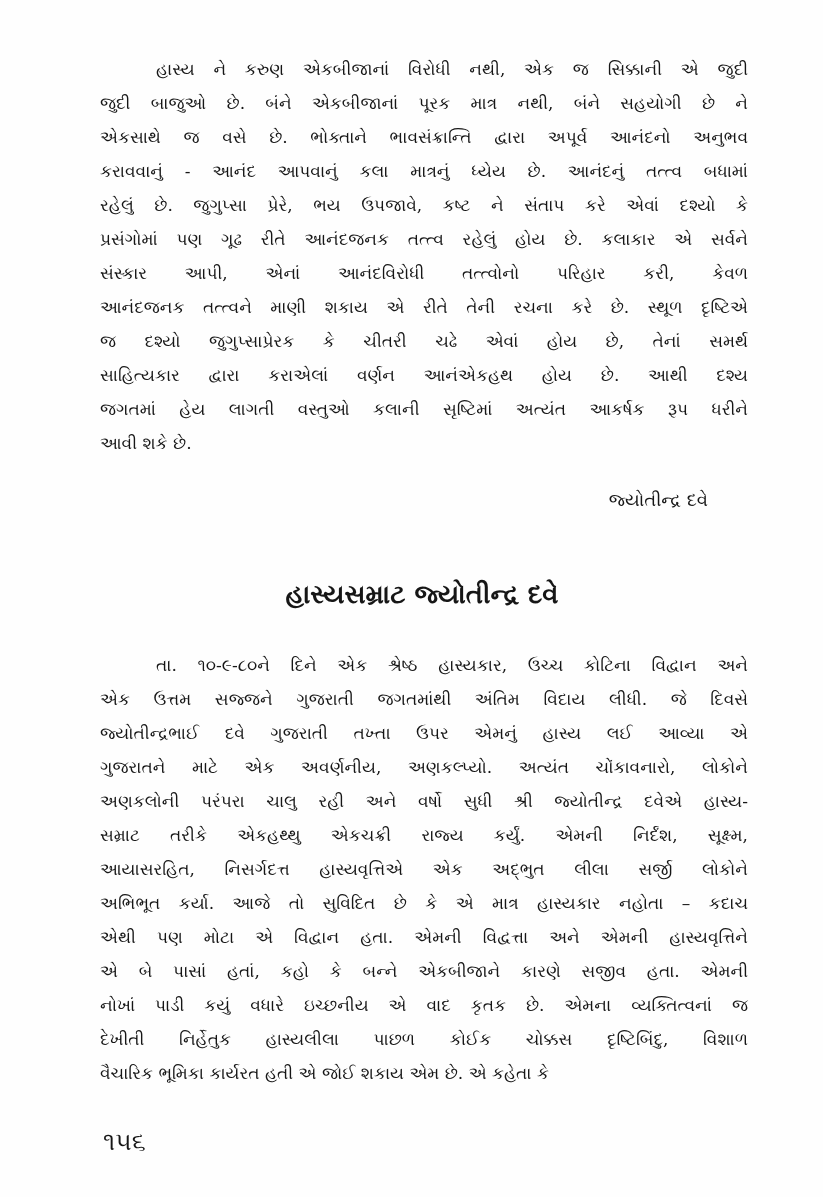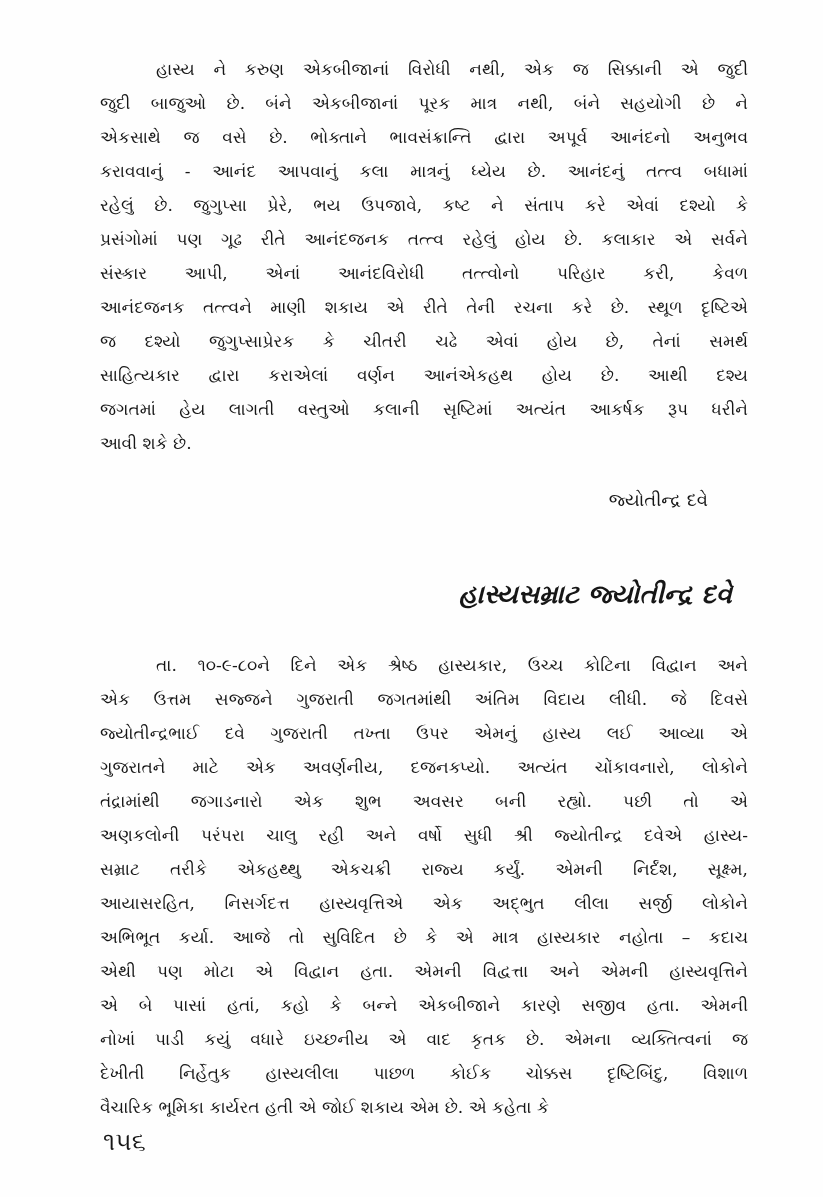--- a/index.html
+++ b/index.html
@@ -49,22 +49,21 @@
     text-align: right;
   }
   .heading {
     position: absolute;
     top: 576px;
     left: 112px;
     width: 620px;
     font-size: 26px;
     line-height: 36px;
     font-weight: bold;
-    text-align: right;
-    font-style: italic;
+    text-align: center;
   }
   .pageno {
     position: absolute;
     top: 1126px;
     left: 103px;
     font-size: 25px;
     line-height: 32px;
   }
 </style>
 </head>
@@ -88,22 +87,21 @@
   </div>
 
   <div class="signature">જ્યોતીન્દ્ર દવે</div>
 
   <div class="heading">હાસ્યસમ્રાટ જ્યોતીન્દ્ર દવે</div>
 
   <div class="textblock para2">
     <div class="line indent">તા. ૧૦-૯-૮૦ને દિને એક શ્રેષ્ઠ હાસ્યકાર, ઉચ્ચ કોટિના વિદ્વાન અને</div>
     <div class="line">એક ઉત્તમ સજ્જને ગુજરાતી જગતમાંથી અંતિમ વિદાય લીધી. જે દિવસે</div>
     <div class="line">જ્યોતીન્દ્રભાઈ દવે ગુજરાતી તખ્તા ઉપર એમનું હાસ્ય લઈ આવ્યા એ</div>
-    <div class="line">ગુજરાતને માટે એક અવર્ણનીય, દજનક્પ્યો. અત્યંત ચોંકાવનારો, લોકોને</div>
-    <div class="line">તંદ્રામાંથી જગાડનારો એક શુભ અવસર બની રહ્યો. પછી તો એ</div>
+    <div class="line">ગુજરાતને માટે એક અવર્ણનીય, અણકલ્પ્યો. અત્યંત ચોંકાવનારો, લોકોને</div>
     <div class="line">અણકલોની પરંપરા ચાલુ રહી અને વર્ષો સુધી શ્રી જ્યોતીન્દ્ર દવેએ હાસ્ય-</div>
     <div class="line">સમ્રાટ તરીકે એકહથ્થુ એકચક્રી રાજ્ય કર્યું. એમની નિર્દંશ, સૂક્ષ્મ,</div>
     <div class="line">આયાસરહિત, નિસર્ગદત્ત હાસ્યવૃત્તિએ એક અદ્ભુત લીલા સર્જી લોકોને</div>
     <div class="line">અભિભૂત કર્યા. આજે તો સુવિદિત છે કે એ માત્ર હાસ્યકાર નહોતા – કદાચ</div>
     <div class="line">એથી પણ મોટા એ વિદ્વાન હતા. એમની વિદ્વત્તા અને એમની હાસ્યવૃત્તિને</div>
     <div class="line">એ બે પાસાં હતાં, કહો કે બન્ને એકબીજાને કારણે સજીવ હતા. એમની</div>
     <div class="line">નોખાં પાડી કયું વધારે ઇચ્છનીય એ વાદ કૃતક છે. એમના વ્યક્તિત્વનાં જ</div>
     <div class="line">દેખીતી નિર્હેતુક હાસ્યલીલા પાછળ કોઈક ચોક્કસ દૃષ્ટિબિંદુ, વિશાળ</div>
     <div class="line last">વૈચારિક ભૂમિકા કાર્યરત હતી એ જોઈ શકાય એમ છે. એ કહેતા કે</div>
   </div>

